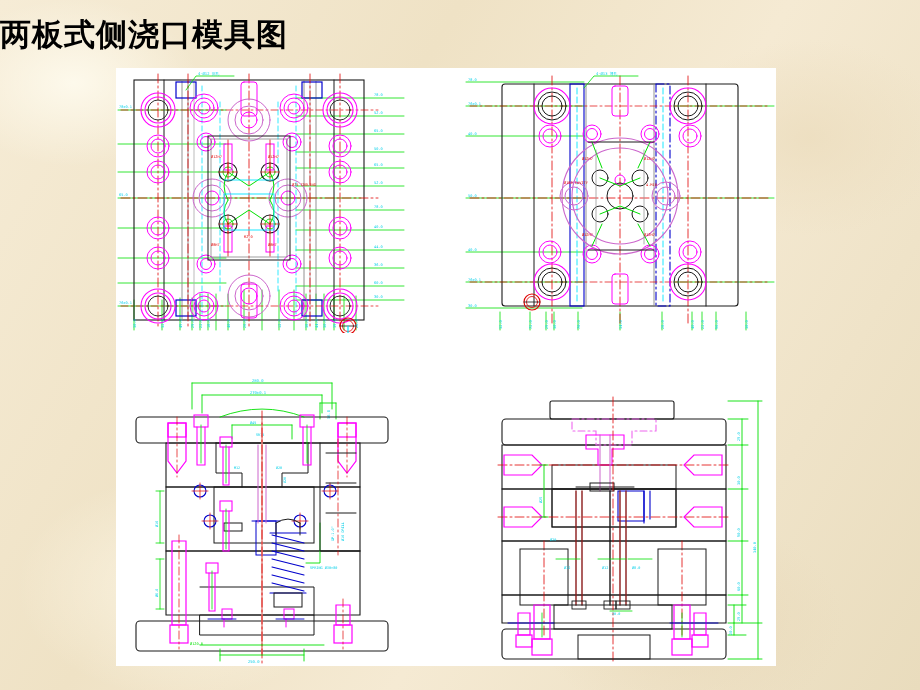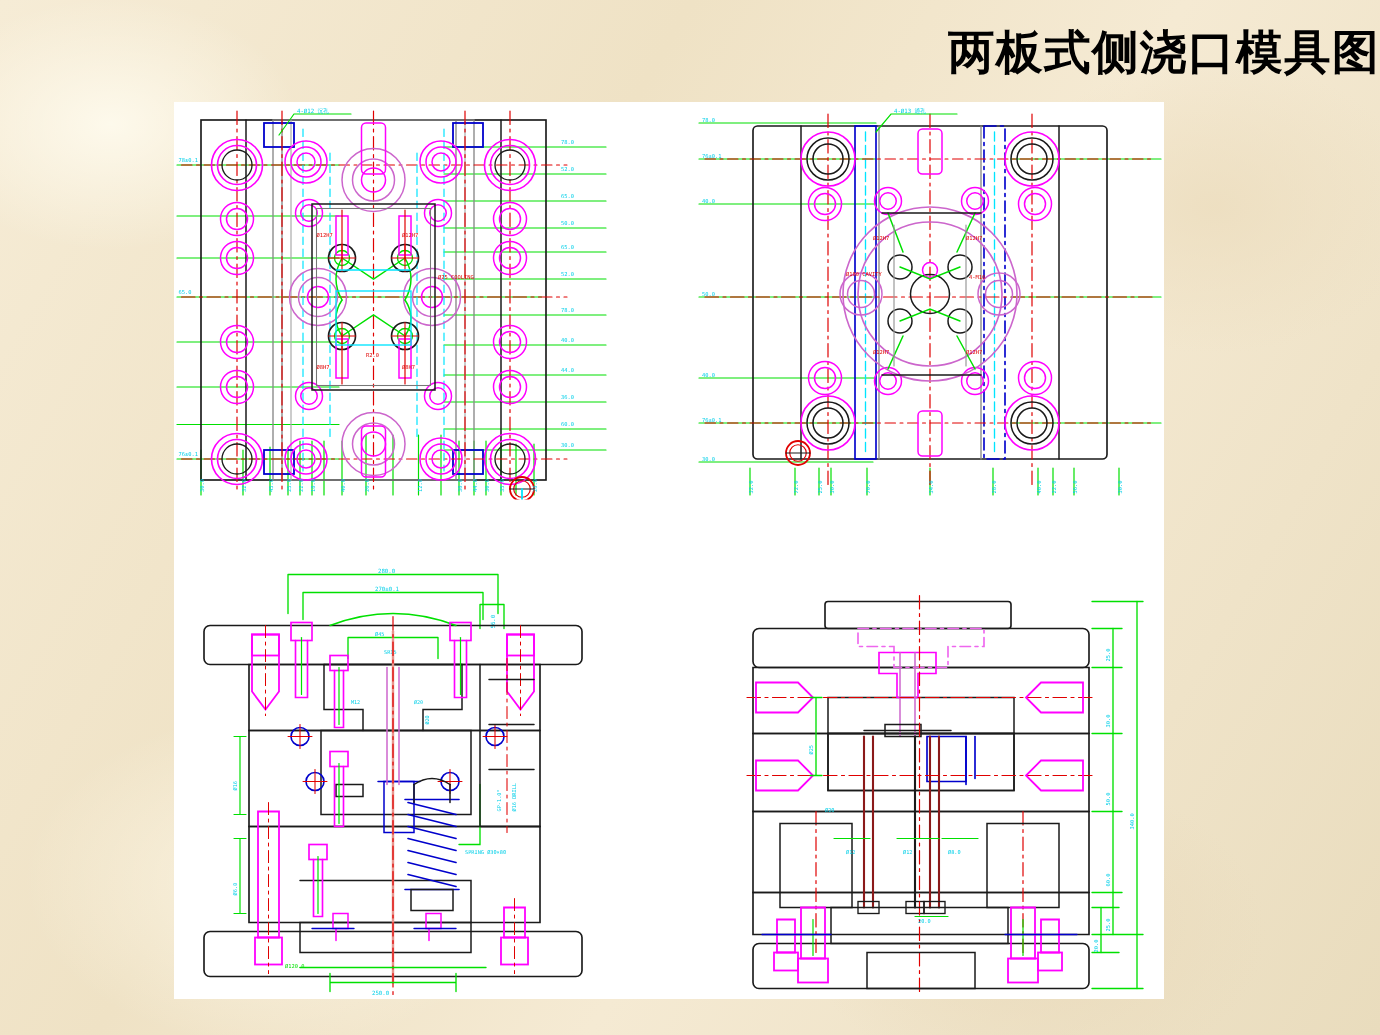--- a/index.html
+++ b/index.html
@@ -17,21 +17,21 @@
       radial-gradient(ellipse 200px 140px at 88% 20%, rgba(236,221,190,.8), rgba(236,221,190,0) 70%),
       radial-gradient(ellipse 240px 160px at 20% 85%, rgba(255,250,236,.7), rgba(255,250,236,0) 70%),
       radial-gradient(ellipse 220px 150px at 75% 90%, rgba(232,216,184,.75), rgba(232,216,184,0) 70%),
       radial-gradient(ellipse 120px 90px at 50% 50%, rgba(248,238,214,.6), rgba(248,238,214,0) 70%),
       radial-gradient(ellipse 90px 70px at 35% 30%, rgba(226,210,176,.5), rgba(226,210,176,0) 70%),
       radial-gradient(ellipse 110px 80px at 62% 68%, rgba(255,253,245,.55), rgba(255,253,245,0) 70%),
       linear-gradient(120deg,#f6ecd6 0%,#efe2c5 35%,#f5ead3 60%,#e9dcbd 100%);
   }
   #slide-title{
     position:absolute;left:0;top:14px;width:920px;
-    text-align:right;
+    text-align:left;
     font-family:"DejaVu Serif", serif;
     font-size:31px;font-weight:bold;color:#000;
     letter-spacing:1px;
     white-space:nowrap;
   }
   #drawing-panel{
     position:absolute;left:116px;top:68px;width:660px;height:598px;
     background:#ffffff;
   }
   .cad-view{position:absolute;}

